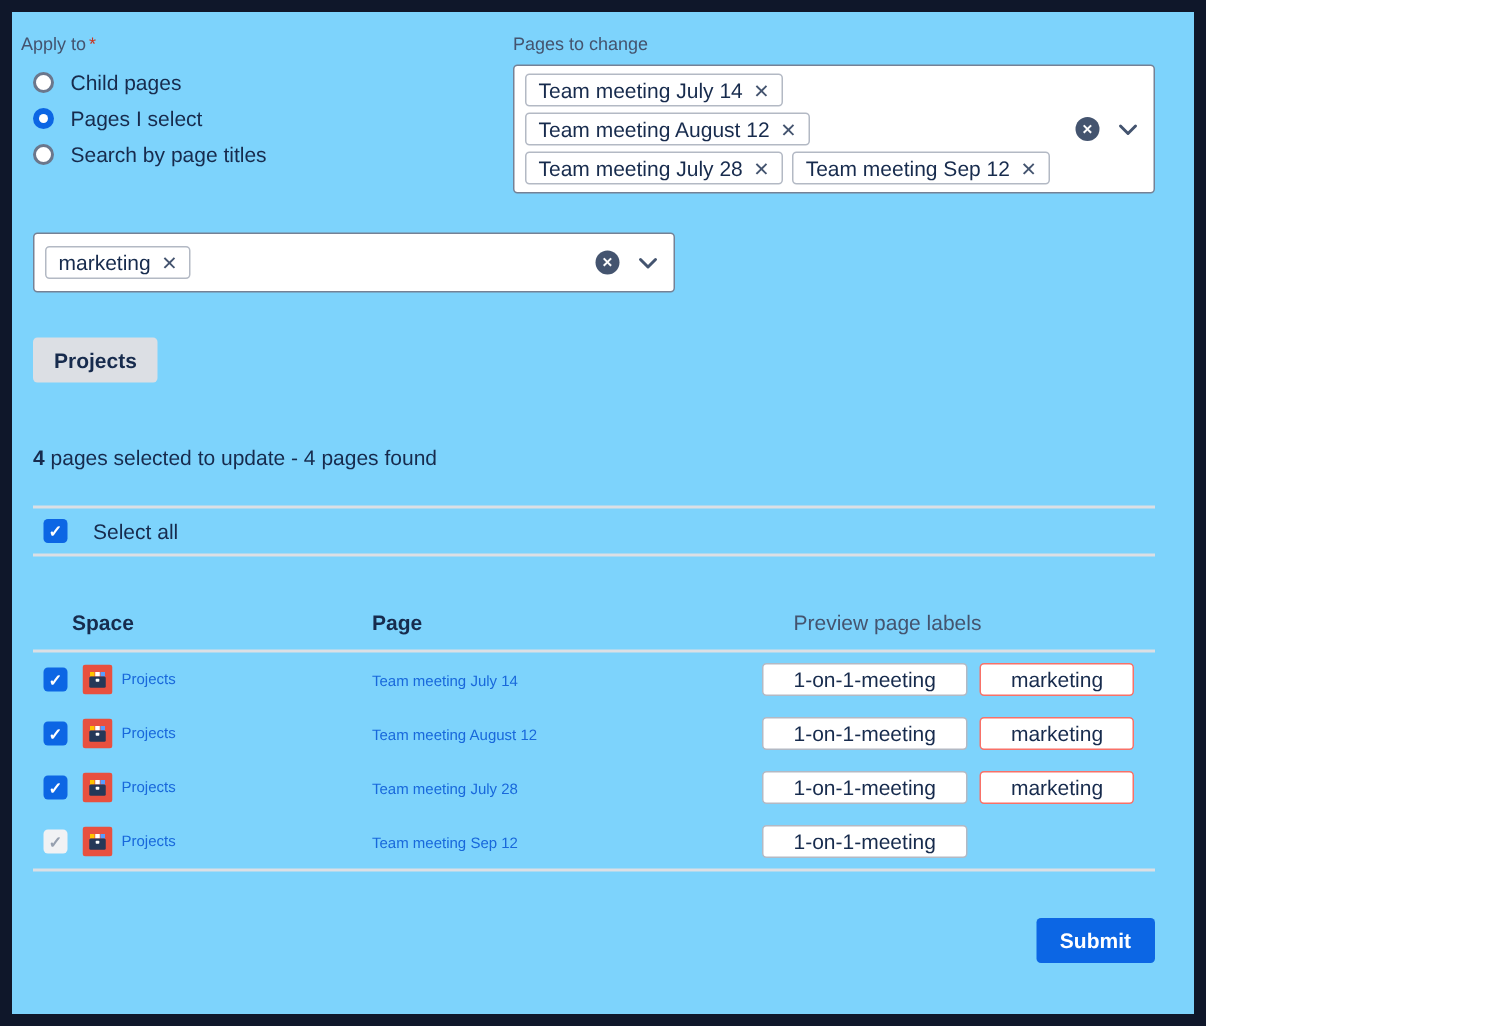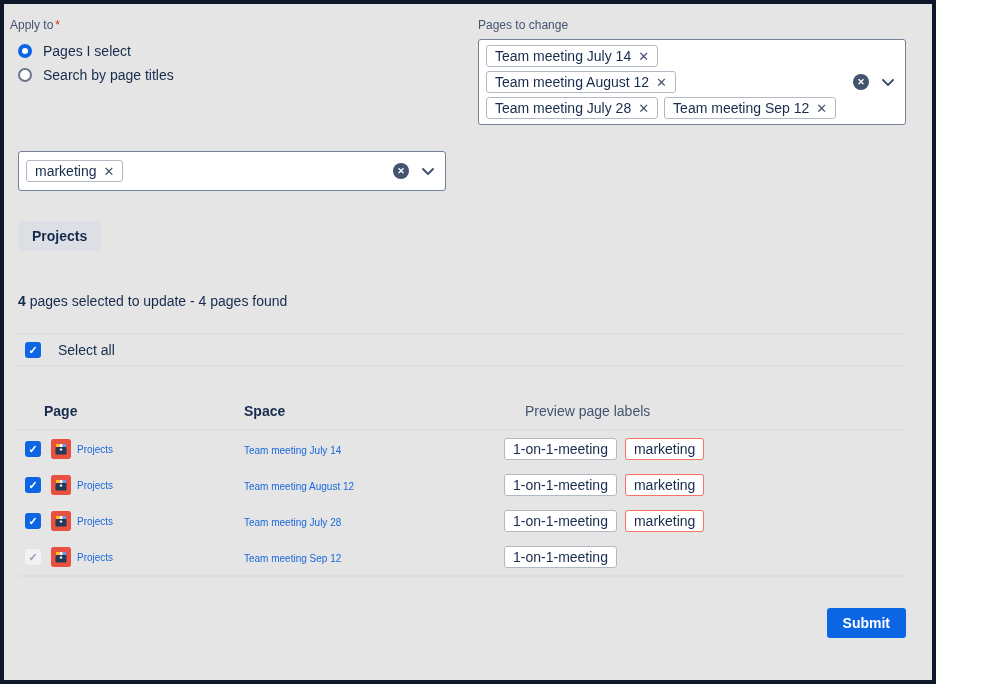--- a/index.html
+++ b/index.html
@@ -1,22 +1,22 @@
 <!DOCTYPE html>
 <html><head>
 <meta charset="utf-8">
 <style>
   * { box-sizing: border-box; margin: 0; padding: 0; }
   html,body { background:#ffffff; }
   body { font-family: "Liberation Sans", sans-serif; }
 
   .page {
-    width: 936px; height: 684px;
-    border: 4px solid #0f172a;
-    background: #e5e5e5;
+    width: 804px; height: 684px;
+    border: 8px solid #0f172a;
+    background: #7dd3fc;
     position: relative;
     overflow: hidden;
   }
   .content { padding: 14px 26px 0 14px; height: 668px; }
 
   
   .form-grid { display: flex; justify-content: space-between; }
   .form-grid.first { margin-bottom: 26px; }
   .form-grid.second { margin-bottom: 30px; }
   .col-right { width: 428px; }
@@ -103,37 +103,41 @@
   .th { font-size: 14px; font-weight: 700; color: #172B4D; }
   .th.light { font-weight: 400; color: #44546F; margin-left: 21px; }
   .tbody-row { height: 36px; }
   .cb-cell { padding-left: 7px; }
   .space-cell { display: flex; align-items: center; padding-left: 7px; }
   .space-icon { width: 20px; height: 20px; border-radius: 2px; margin-right: 6px; flex: 0 0 auto; }
   a.blue-link { color: #1868DB; font-size: 10px; text-decoration: none; cursor: pointer; }
   .labels-cell { display: flex; align-items: center; gap: 8px; }
   .label-chip {
     display: inline-block; border: 1px solid #B3B9C4; border-radius: 3px;
-    background: #fff; padding: 2px 8px; font-size: 14px; color: #172B4D;
+    background: #fff; padding: 2px 20px; font-size: 14px; color: #172B4D;
     white-space: nowrap;
   }
   .label-chip.delete { border-color: #F87168; }
 
   
   .footer { margin-top: 31px; text-align: right; }
 </style>
 </head>
 <body>
 
 <div class="page">
   <div class="content">
 
     <div class="form-grid first">
       <div>
         <div class="field-label" style="padding-left:0; margin-left:-8px;"><span>Apply to</span><span class="req">*</span></div>
+        <div class="radio-row">
+          <span class="radio-dot"></span>
+          <span class="radio-label">Child pages</span>
+        </div>
         <div class="radio-row">
           <span class="radio-dot checked"></span>
           <span class="radio-label">Pages I select</span>
         </div>
         <div class="radio-row">
           <span class="radio-dot"></span>
           <span class="radio-label">Search by page titles</span>
         </div>
       </div>
 
@@ -203,22 +207,22 @@
     <hr class="divider">
     <div class="select-all-row">
       <span class="cb">✓</span>
       <span class="select-all-label">Select all</span>
     </div>
     <hr class="divider">
 
     <div class="table-area">
       <div class="trow thead">
         <div></div>
+        <div class="th">Space</div>
         <div class="th">Page</div>
-        <div class="th">Space</div>
         <div class="th light">Preview page labels</div>
       </div>
       <hr class="divider">
 
       <div class="trow tbody-row">
         <div class="cb-cell">
             <span class="cb">✓</span>
           </div>
         <div class="space-cell">
           <svg class="space-icon" viewBox="0 0 20 20">

